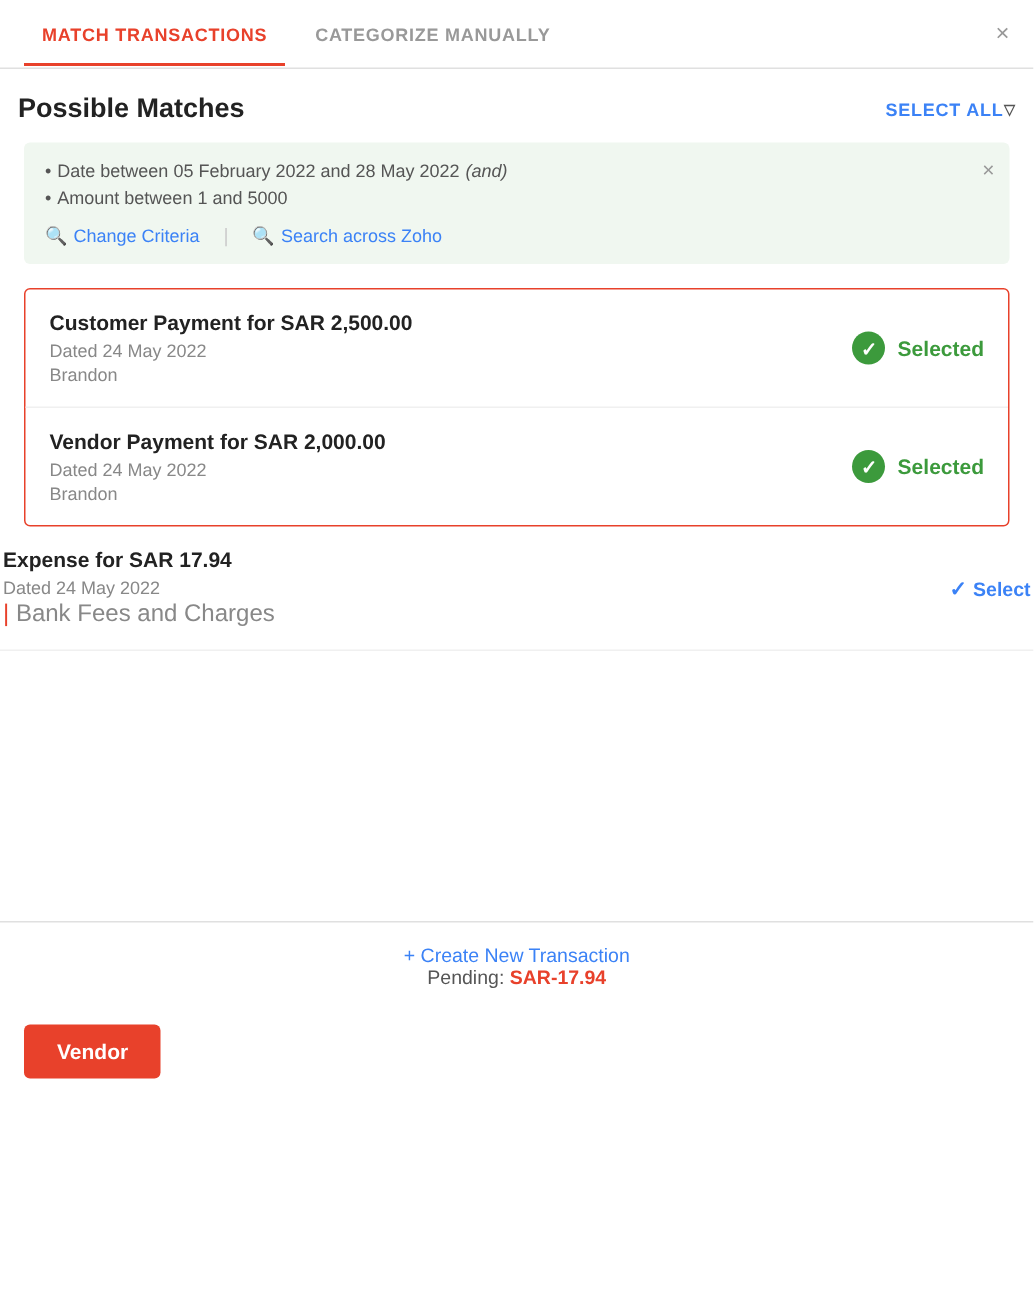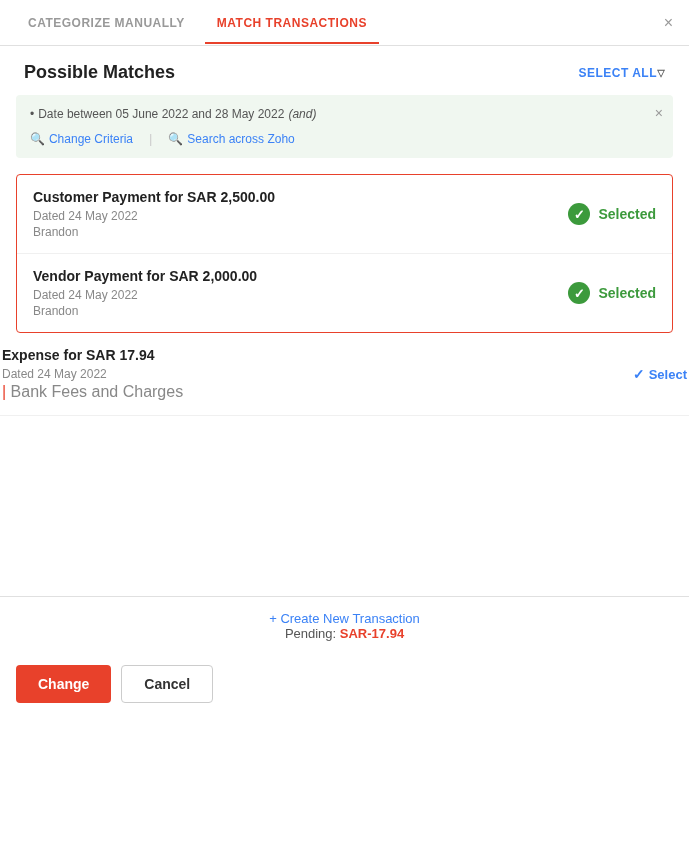--- a/index.html
+++ b/index.html
@@ -44,21 +44,21 @@
       cursor: pointer;
       color: #999;
       font-size: 16px;
     }
 
     
     .possible-matches-header {
       display: flex;
       align-items: center;
       justify-content: space-between;
-      padding: 16px 24px 12px;
+      padding: 16px 12px 12px;
     }
     .possible-matches-title {
       font-size: 18px;
       font-weight: 700;
       color: #222;
     }
     .header-actions {
       display: flex;
       align-items: center;
     }
@@ -270,38 +270,41 @@
       padding: 10px 22px;
       font-size: 14px;
       font-weight: 600;
       cursor: pointer;
     }
   </style>
 </head>
 <body>
 
 <div class="tabs-bar">
+  <div class="tab active">MATCH TRANSACTIONS</div>
   <div class="tab">CATEGORIZE MANUALLY</div>
-  <div class="tab active">MATCH TRANSACTIONS</div>
   <span class="close-btn">×</span>
 </div>
 
 <div class="possible-matches-header">
   <span class="possible-matches-title">Possible Matches</span>
   <div class="header-actions">
     <span class="select-all-btn">SELECT ALL</span>
     <span class="filter-icon">▿</span>
   </div>
 </div>
 
 <div class="search-criteria-box">
   <span class="criteria-close">×</span>
   <div class="criteria-item">
-    <span>Date between 05 June 2022 and 28 May 2022</span>
+    <span>Date between 05 February 2022 and 28 May 2022</span>
     <span class="criteria-and"> (and)</span>
+  </div>
+  <div class="criteria-item">
+    <span>Amount between 1 and 5000</span>
   </div>
   <div class="criteria-links">
     <a class="criteria-link">
       <span>🔍</span>
       <span>Change Criteria</span>
     </a>
     <span style="color:#ccc;">|</span>
     <a class="criteria-link">
       <span>🔍</span>
       <span>Search across Zoho</span>
@@ -358,15 +361,14 @@
 <div class="footer-divider"></div>
 <div class="footer-actions">
   <a class="create-new-btn">+ Create New Transaction</a>
   <div class="pending-info">
     <span>Pending: </span>
     <span class="pending-amount">SAR-17.94</span>
   </div>
 </div>
 
 <div class="bottom-buttons">
-  <button class="match-button">Change</button>
-  <button class="cancel-button">Cancel</button>
+  <button class="match-button">Vendor</button>
 </div>
 
 </body></html>

